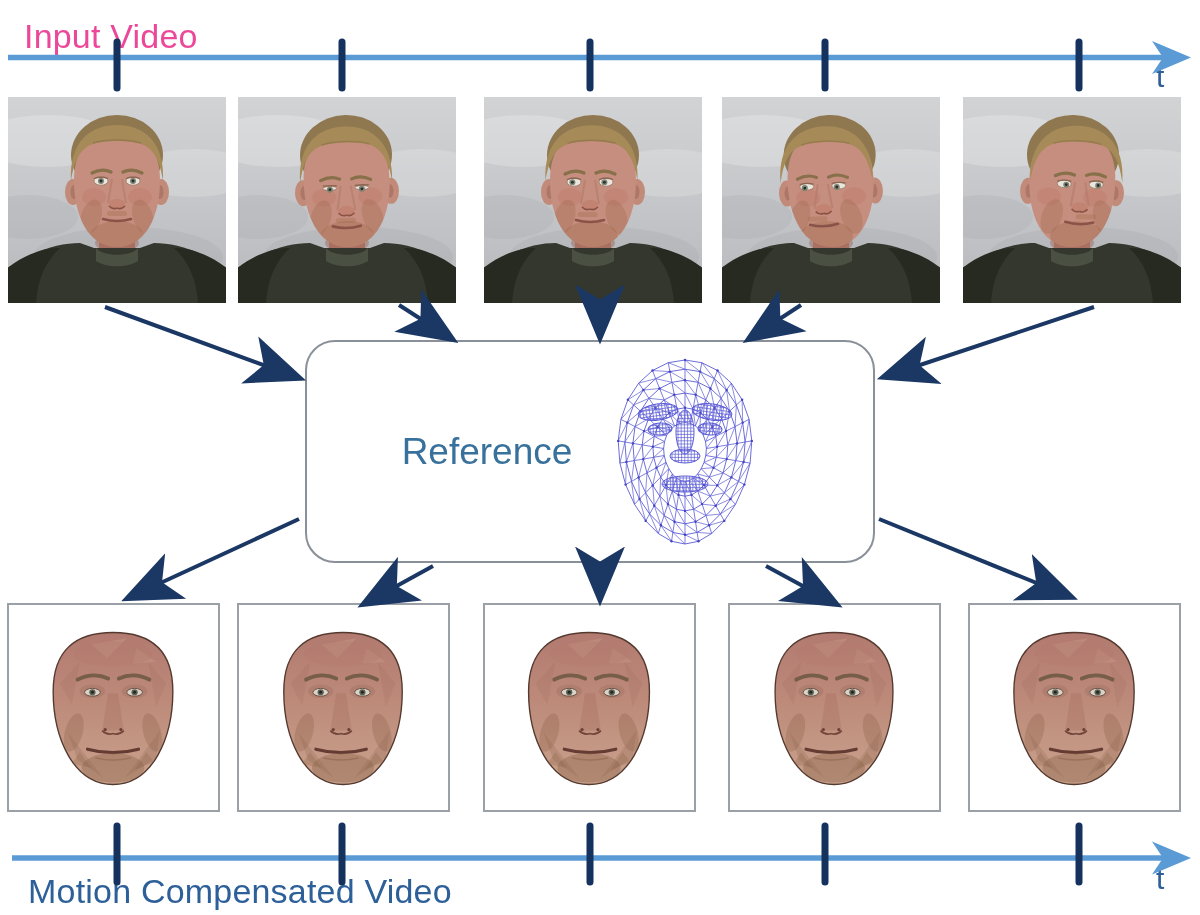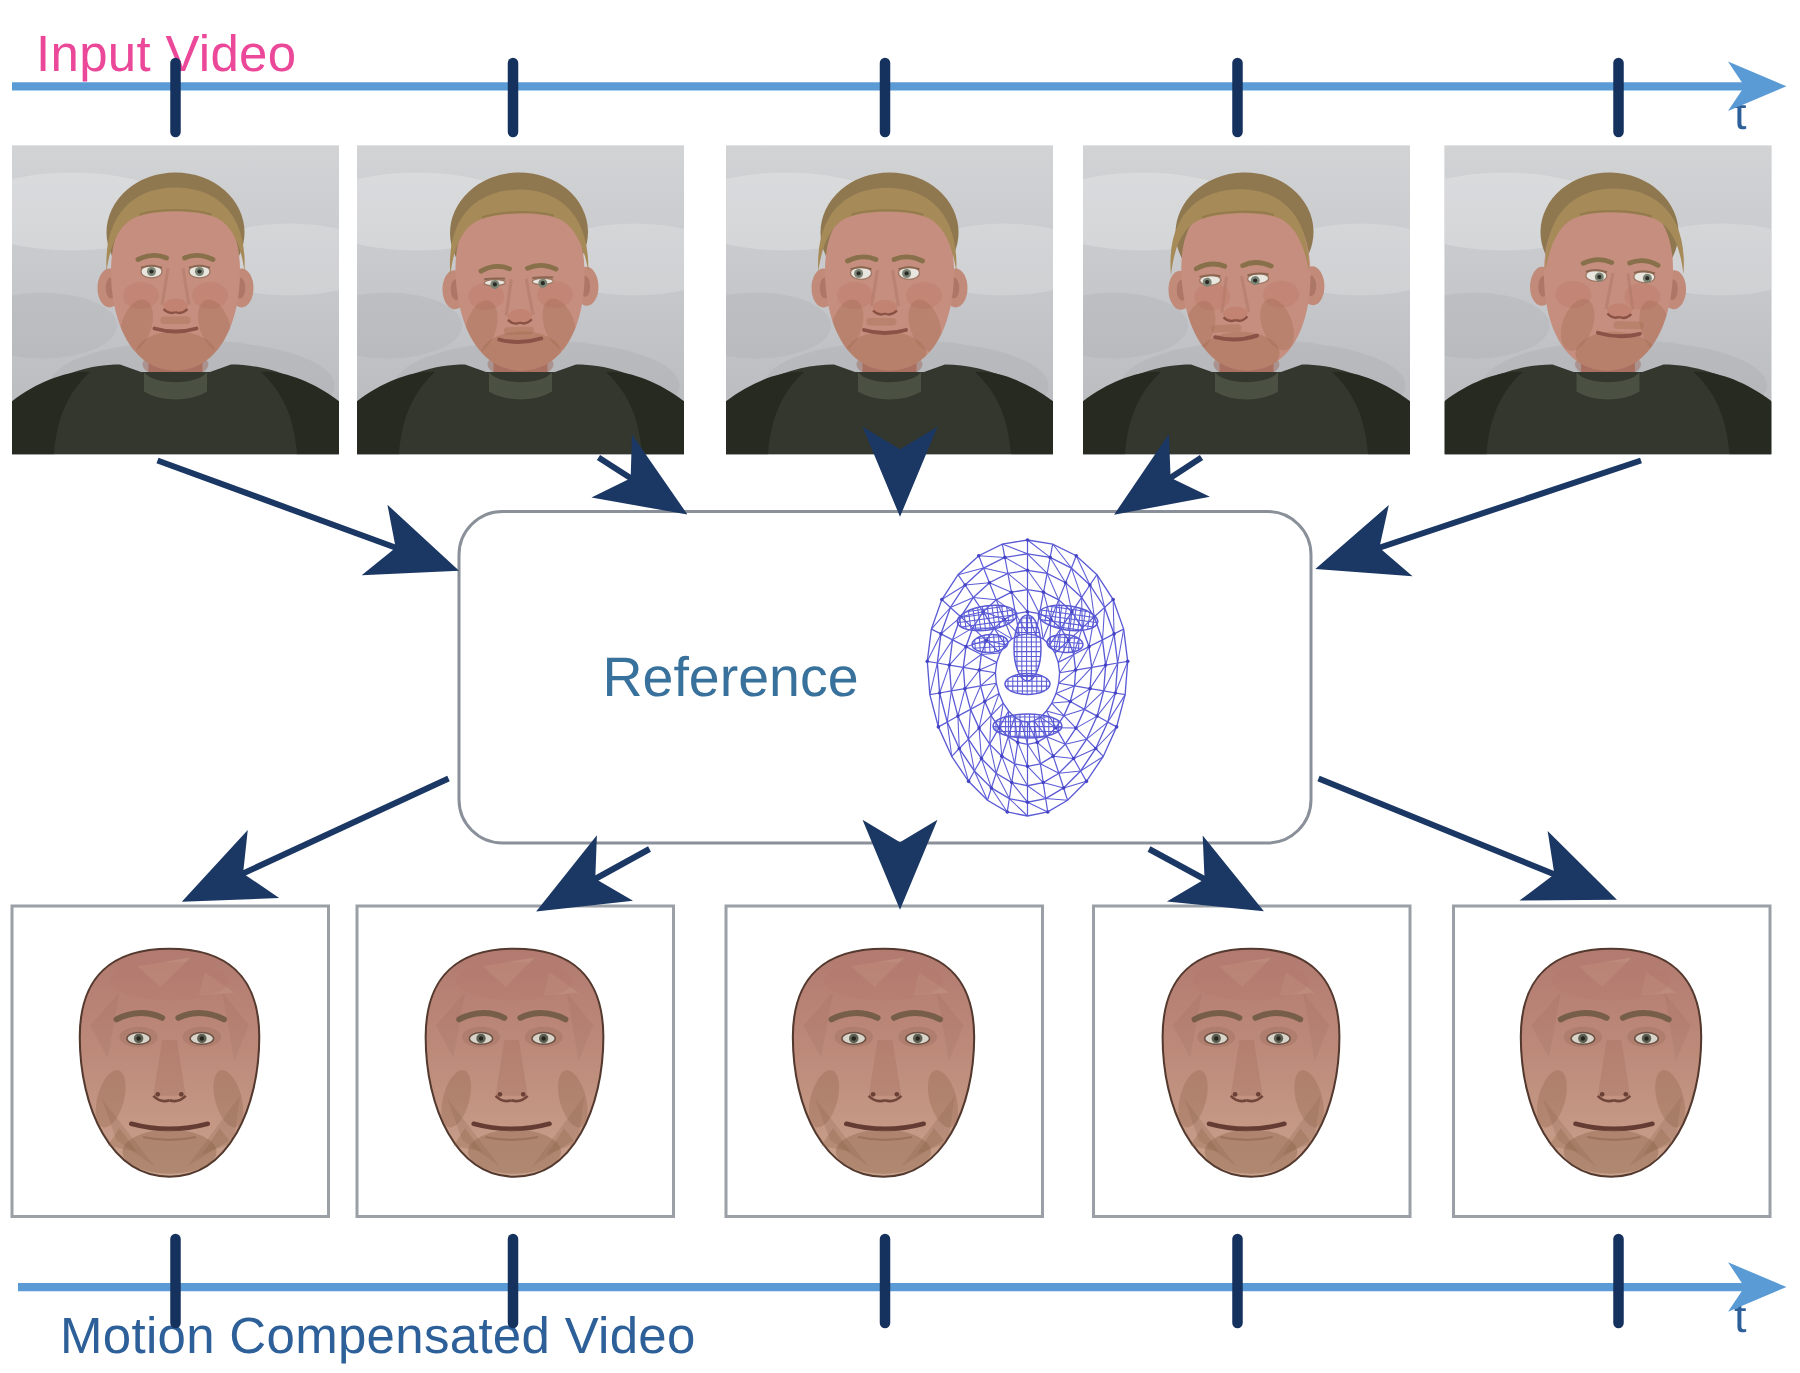--- a/index.html
+++ b/index.html
@@ -1056,21 +1056,21 @@
   </g>
   <ellipse cx="106" cy="166" rx="32" ry="15" fill="#8a6146" opacity="0.38"></ellipse>
   <ellipse cx="66" cy="130" rx="9" ry="20" fill="#8a6146" opacity="0.3" transform="rotate(15 66 130)"></ellipse>
   <ellipse cx="146" cy="130" rx="9" ry="20" fill="#8a6146" opacity="0.3" transform="rotate(-15 146 130)"></ellipse>
   <polygon points="72,150 84,166 64,162" fill="#8a6146" opacity="0.28"></polygon>
   <polygon points="140,150 128,168 148,160" fill="#8a6146" opacity="0.28"></polygon>
  </g>
 </svg></div>
     </div>
 
-  <div class="lbl" style="left: 40px; top: 872px; color: rgb(45, 95, 153);">Motion Compensated Video</div>
+  <div class="lbl" style="left: 28px; top: 872px; color: rgb(45, 95, 153);">Motion Compensated Video</div>
 
   <div class="axis-t" style="left: 1156px; top: 862px; color: rgb(45, 95, 153);">t</div>
 
   <svg id="overlay" class="overlay" width="1200" height="915" viewBox="0 0 1200 915">
       <defs>
         <marker id="ah" viewBox="0 0 12 10" refX="10.5" refY="5" markerWidth="15" markerHeight="13" orient="auto">
      <path d="M0,0 L12,5 L0,10 L3,5 Z" fill="#1b3764"></path>
         </marker>
       </defs>
       <g>

